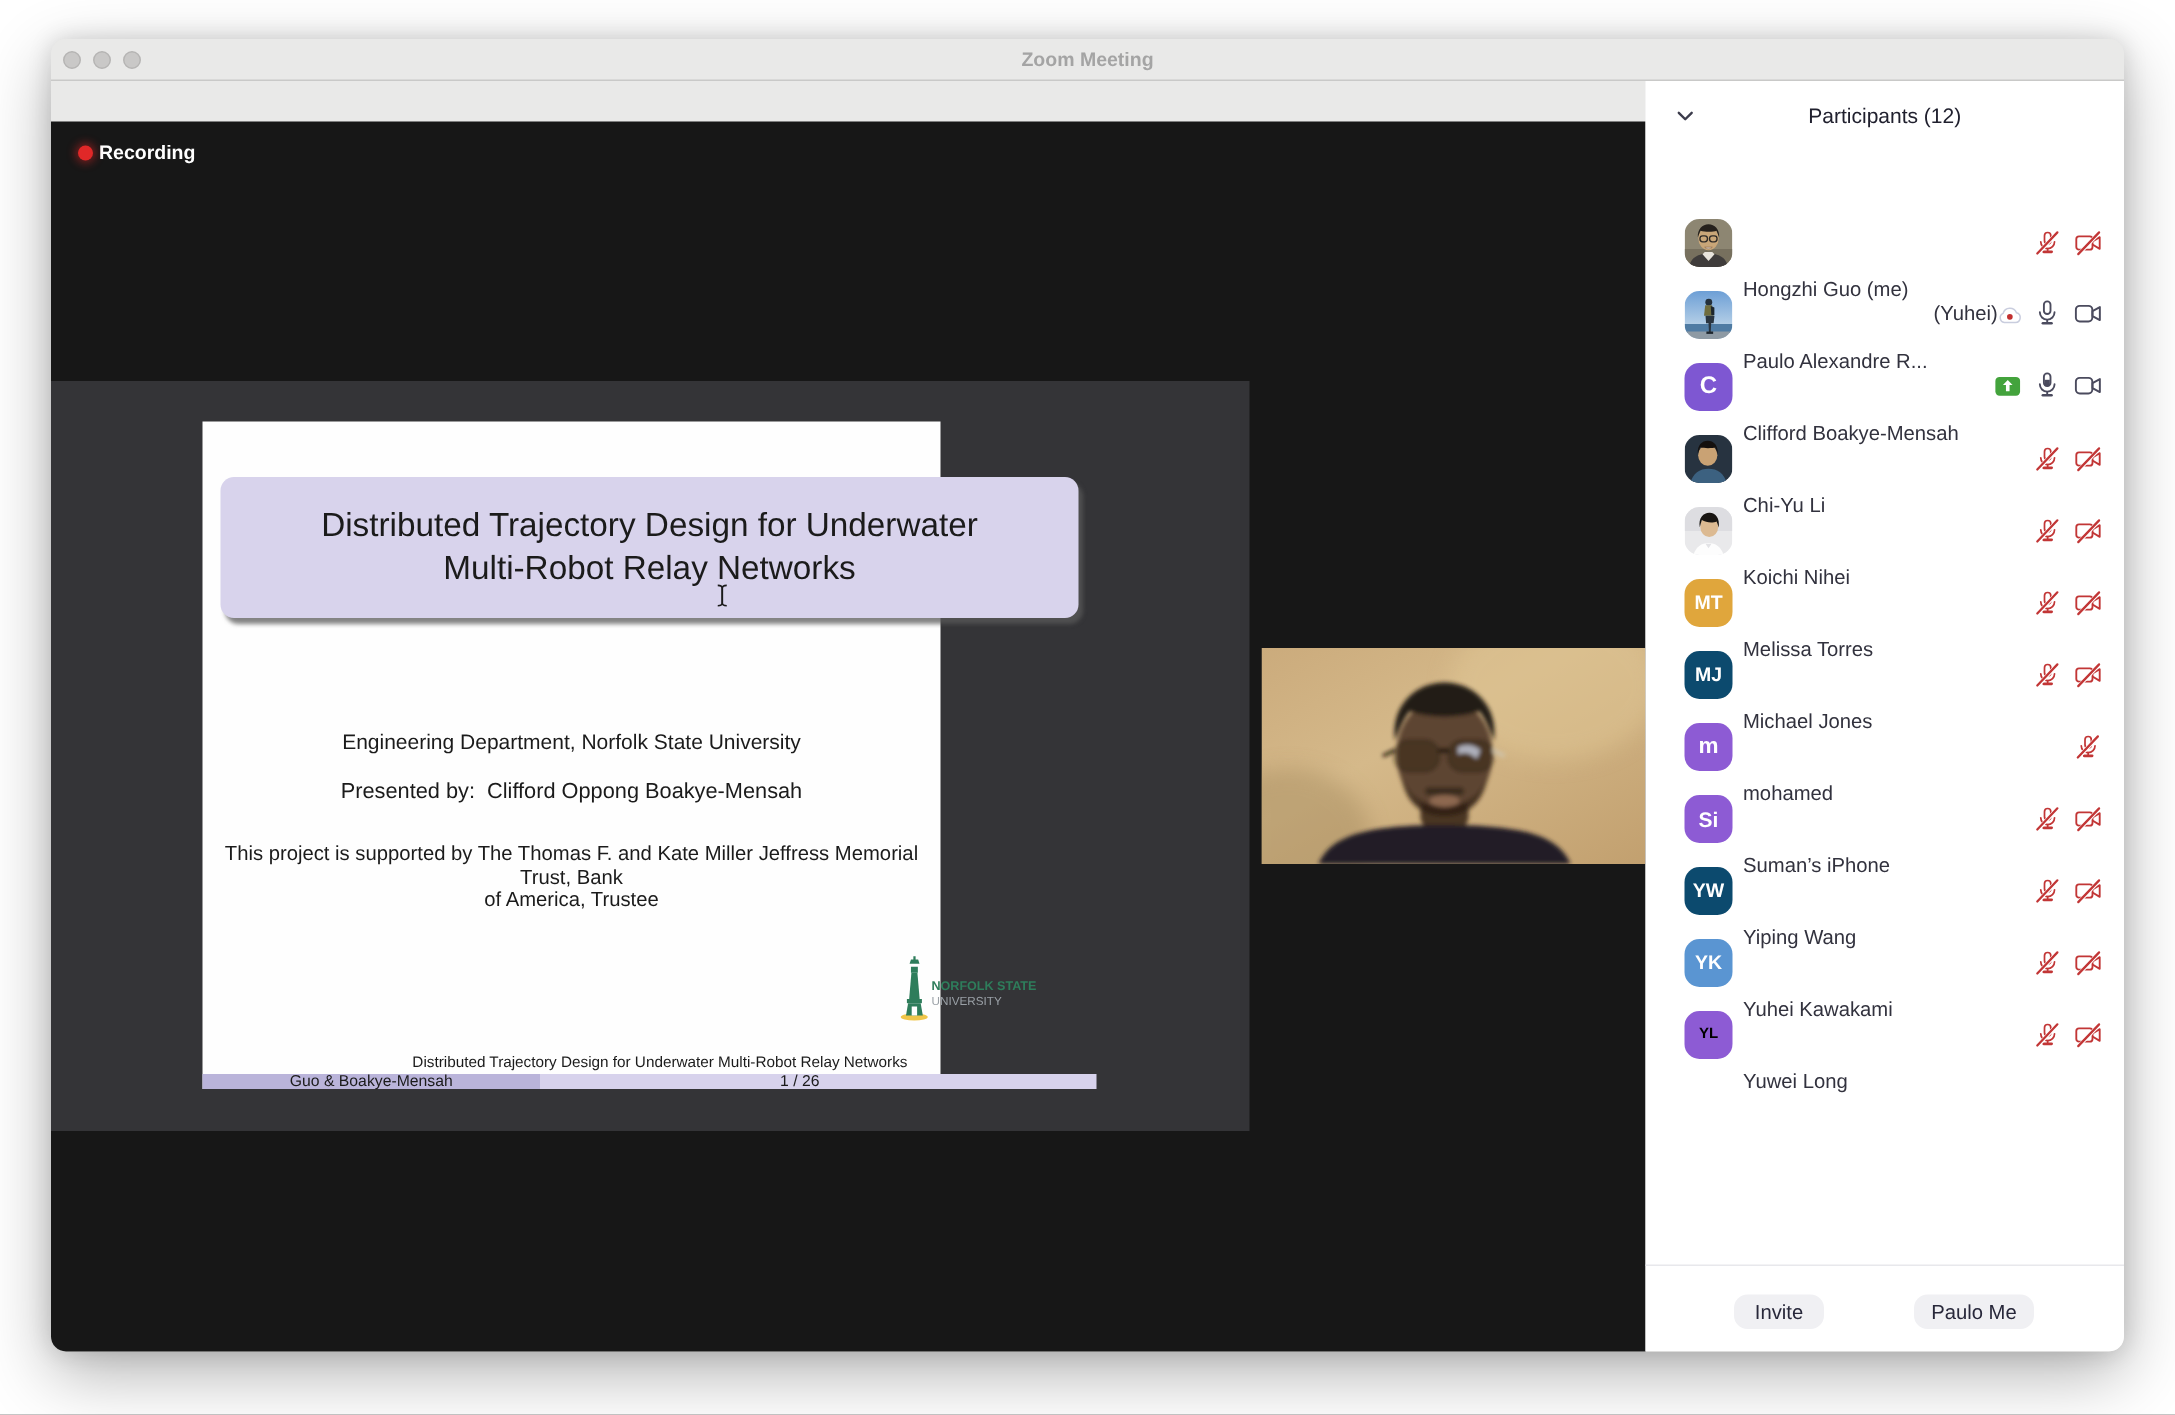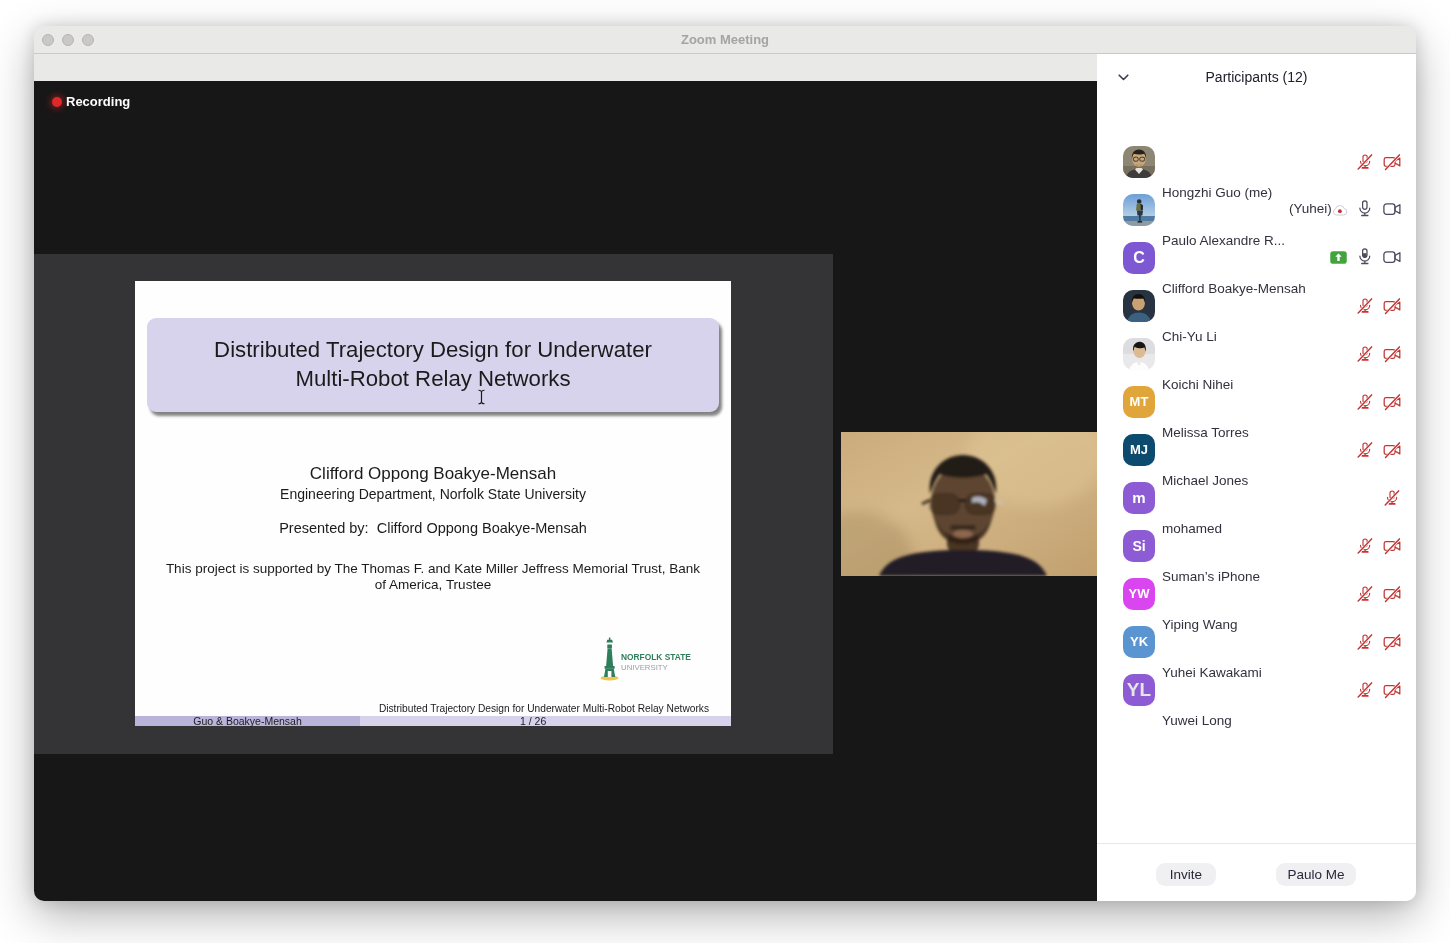--- a/index.html
+++ b/index.html
@@ -8,21 +8,21 @@
   box-shadow:0 15px 45px rgba(0,0,0,0.30), 0 0 16px rgba(0,0,0,0.14); background:#e9e9e8; }
 #titlebar { position:absolute; left:0; top:0; width:100%; height:28px; background:#e9e9e8; border-bottom:1px solid #c9c9c8; }
 .tl { position:absolute; top:34px; width:12px; height:12px; border-radius:50%; background:#c9c8c7; border:0.5px solid #b6b5b4; }
 #wtitle { position:absolute; top:0; left:0; width:100%; height:28px; line-height:28px; text-align:center;
   font-size:13px; font-weight:bold; color:#a4a4a4; }
 #leftarea { position:absolute; left:0; top:28px; width:1063px; height:847px; background:#171717;margin-top:27px; }
 #recording { position:absolute; left:32px; top:13px; color:#fff; font-size:13px; font-weight:bold; }
 #recdot { position:absolute; left:-14px; top:3px; width:10px; height:10px; border-radius:50%; background:#e02828;
   box-shadow:0 0 6px 2px rgba(224,40,40,0.45); }
 #graypane { position:absolute; left:0; top:173px; width:799px; height:500px; background:#343437; }
-#slide { position:absolute; left:101px; top:27px; width:596px; height:445px; background:#fefefe; color:#1b1b1b;text-decoration:underline; }
+#slide { position:absolute; left:101px; top:27px; width:492px; height:445px; background:#fefefe; color:#1b1b1b;text-decoration:underline; }
 #vthumb { position:absolute; left:807px; top:351px; width:256px; height:144px; }
 
 
 #tbox { position:absolute; left:12px; top:37px; width:572px; height:94px; border-radius:9px; background:#d8d3ec;
   box-shadow:3px 4px 3px rgba(90,90,90,0.75); text-align:center; font-size:22.2px; line-height:29.3px; padding-top:16.5px; }
 .sc { position:absolute; width:100%; text-align:center; }
 #foot { position:absolute; left:0; bottom:0; width:100%; height:10.5px; }
 #footL { position:absolute; left:0; top:0; width:225px; height:100%; background:#bab4da; text-align:center;
   font-size:10.5px; line-height:11px; color:#1b1b1b; }
 #footR { position:absolute; left:225px; top:0; width:371px; height:100%; background:#d7d2ec; font-size:10.5px; line-height:11px; }
@@ -59,21 +59,20 @@
       <div id="recording"><span id="recdot"></span>Recording</div>
       <div id="graypane">
         <div id="slide">
           <div id="tbox">Distributed Trajectory Design for Underwater<br>Multi-Robot Relay Networks</div>
           <div style="position:absolute;left:342px;top:108px"><svg width="9" height="16" viewBox="0 0 9 16">
 <g stroke="#1a1a1a" stroke-width="1.1" fill="none">
 <path d="M1.5 1.2c2 0 3 0.6 3 2v9.6c0 1.4 1 2 3 2"></path>
 <path d="M7.5 1.2c-2 0-3 0.6-3 2v9.6c0 1.4-1 2-3 2"></path>
 </g>
 </svg></div>
-          <div class="sc" style="top:183px;font-size:17px">Clifford Oppong Boakye-Mensah</div>
           <div class="sc" style="top:204.5px;font-size:14px">Engineering Department, Norfolk State University</div>
           <div class="sc" style="top:239px;font-size:14.5px">Presented by:&nbsp; Clifford Oppong Boakye-Mensah</div>
           <div class="sc" style="top:280px;font-size:13.5px;line-height:15.5px">This project is supported by The Thomas F. and Kate Miller Jeffress Memorial Trust, Bank<br>of America, Trustee</div>
           <div style="position:absolute;left:462px;top:356px"><svg width="100" height="46" viewBox="0 0 100 46">
 <ellipse cx="12.5" cy="41" rx="9" ry="2.4" fill="#f0c64a"></ellipse>
 <g fill="#2e7d5b">
 <rect x="10.3" y="7.5" width="4.6" height="4"></rect>
 <path d="M9.4 5.5h6.6l-0.9-2.8h-4.8z"></path>
 <rect x="11.9" y="0.5" width="1.5" height="2.6"></rect>
 <path d="M10.6 11.5l-1.5 17.5h7l-1.5-17.5z"></path>
@@ -404,21 +403,21 @@
 <g fill="none" stroke="#c23636" stroke-width="1.25" stroke-linejoin="round">
 <rect x="1.2" y="4.6" width="10.8" height="8.8" rx="1.8"></rect>
 <path d="M12 8l4.8-2.9v7.8L12 10"></path>
 </g>
 <line x1="3.2" y1="16" x2="16" y2="2.6" stroke="#fff" stroke-width="2.6"></line>
 <line x1="2.5" y1="16.4" x2="16.4" y2="1.9" stroke="#c23636" stroke-width="1.5" stroke-linecap="round"></line>
 </svg>
           </div>
         </div>
 <div class="prow" style="top:515.5px">
-          <div class="av" style="background:#d946ef;color:#fff;font-size:13px">YW</div>
+          <div class="av" style="background:#0c4a6e;color:#fff;font-size:13px">YW</div>
           <span class="pname">Yiping Wang</span>
           <div class="ic" style="left:259px;top:15px;width:18px;height:18px">
             <svg width="18" height="18" viewBox="0 0 18 18" style="position:absolute;left:0;top:0">
 <g fill="none" stroke="#c23636" stroke-width="1.15" stroke-linecap="round">
 <rect x="7" y="2" width="4.2" height="7.6" rx="2.1"></rect>
 <path d="M4.5 8.2a4.6 4.6 0 0 0 9.2 0"></path>
 <line x1="9.1" y1="12.8" x2="9.1" y2="14.2"></line>
 <line x1="6.4" y1="14.9" x2="11.8" y2="14.9" stroke-width="1.7"></line>
 </g>
 <line x1="2.9" y1="15.6" x2="15.2" y2="2.6" stroke="#fff" stroke-width="2.6"></line>
@@ -456,21 +455,21 @@
 <g fill="none" stroke="#c23636" stroke-width="1.25" stroke-linejoin="round">
 <rect x="1.2" y="4.6" width="10.8" height="8.8" rx="1.8"></rect>
 <path d="M12 8l4.8-2.9v7.8L12 10"></path>
 </g>
 <line x1="3.2" y1="16" x2="16" y2="2.6" stroke="#fff" stroke-width="2.6"></line>
 <line x1="2.5" y1="16.4" x2="16.4" y2="1.9" stroke="#c23636" stroke-width="1.5" stroke-linecap="round"></line>
 </svg>
           </div>
         </div>
 <div class="prow" style="top:611.5px">
-          <div class="av" style="background:#8d5bd4;color:#e5e5e5;font-size:19px">YL</div>
+          <div class="av" style="background:#8d5bd4;color:#000000;font-size:10px">YL</div>
           <span class="pname">Yuwei Long</span>
           <div class="ic" style="left:259px;top:15px;width:18px;height:18px">
             <svg width="18" height="18" viewBox="0 0 18 18" style="position:absolute;left:0;top:0">
 <g fill="none" stroke="#c23636" stroke-width="1.15" stroke-linecap="round">
 <rect x="7" y="2" width="4.2" height="7.6" rx="2.1"></rect>
 <path d="M4.5 8.2a4.6 4.6 0 0 0 9.2 0"></path>
 <line x1="9.1" y1="12.8" x2="9.1" y2="14.2"></line>
 <line x1="6.4" y1="14.9" x2="11.8" y2="14.9" stroke-width="1.7"></line>
 </g>
 <line x1="2.9" y1="15.6" x2="15.2" y2="2.6" stroke="#fff" stroke-width="2.6"></line>

